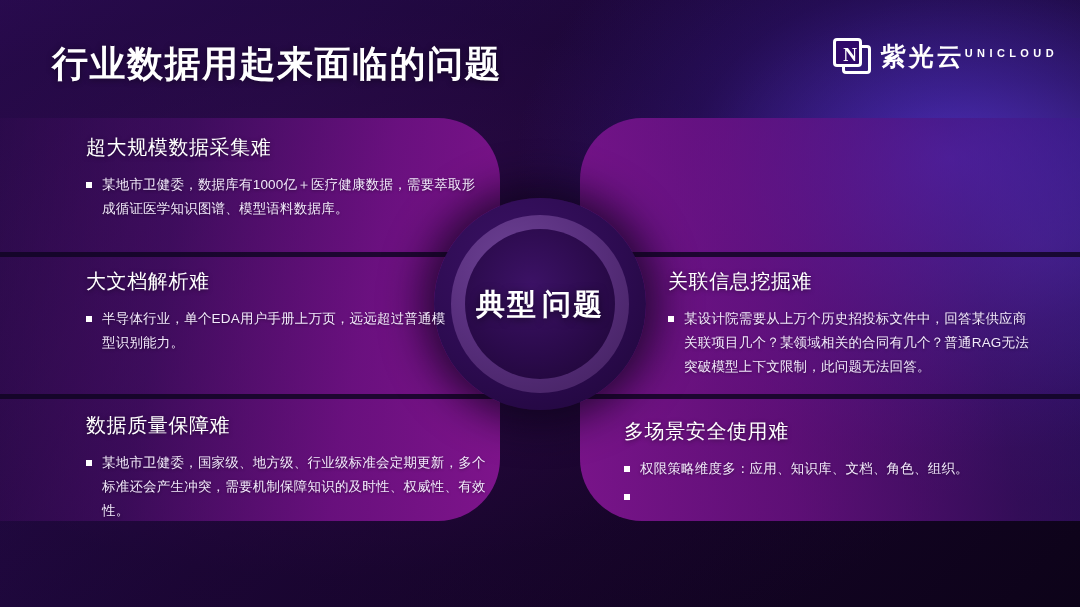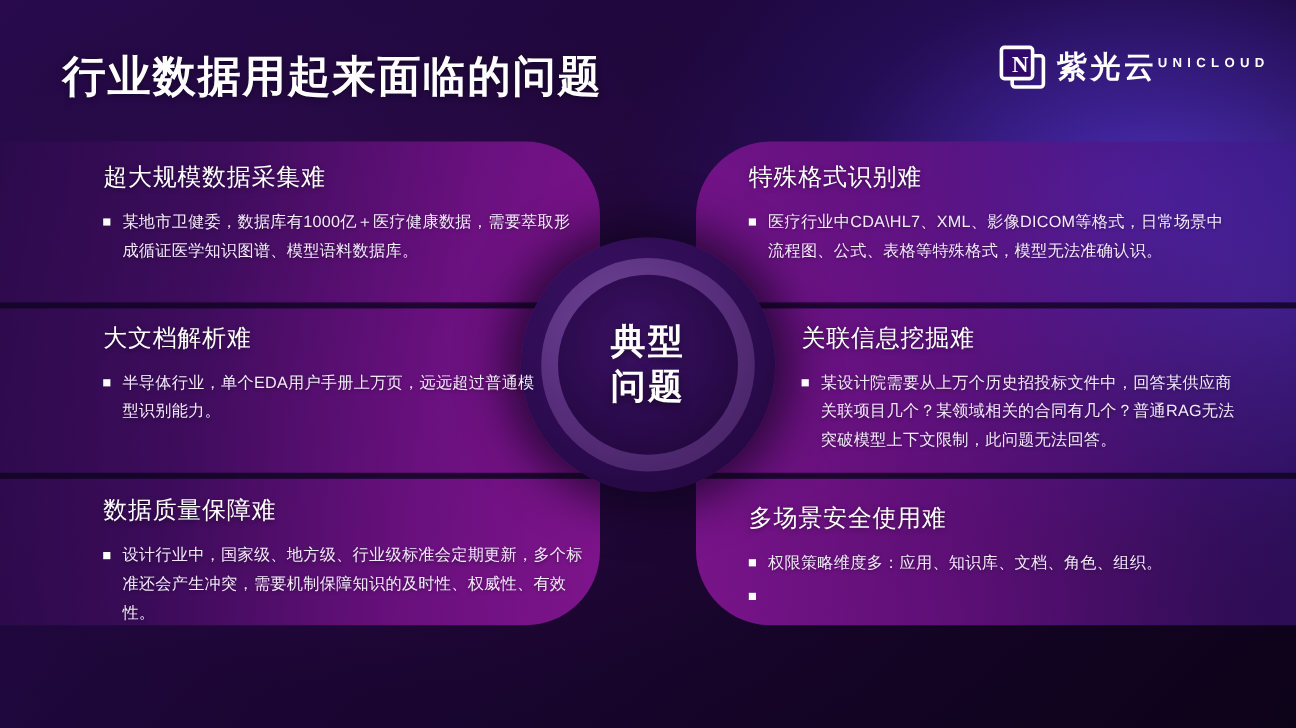--- a/index.html
+++ b/index.html
@@ -154,21 +154,21 @@
     left: 31px; top: 31px;
     width: 150px; height: 150px;
     border-radius: 50%;
     background: radial-gradient(circle at 44% 38%, #3c1266 0%, #2a0a4a 58%, #1d0634 100%);
   }
   .badge-label {
     position: absolute;
     left: 31px; top: 31px;
     width: 150px; height: 150px;
     display: flex;
-    flex-direction: column;
+    flex-direction: row;
     align-items: center;
     justify-content: center;
     gap: 4px;
   }
   .badge-line {
     font-size: 29px;
     font-weight: bold;
     color: #ffffff;
     letter-spacing: 2px;
     line-height: 1.18;
@@ -263,31 +263,24 @@
     <div class="bullet-row">
       <div class="bullet-mark"></div>
       <div class="bullet-text">半导体行业，单个EDA用户手册上万页，远远超过普通模型识别能力。</div>
     </div>
   </div>
 
   <div class="item it-l3">
     <div class="item-title">数据质量保障难</div>
     <div class="bullet-row">
       <div class="bullet-mark"></div>
-      <div class="bullet-text">设计行业中，国家级、地方级、行业级标准会定期更新，多个标准还会产生冲突，需要机制保障知识的及时性、权威性、有效性。</div>
-    </div>
-  </div>
-
-  <div class="item it-r1">
-    <div class="item-title">特殊格式识别难</div>
-    <div class="bullet-row">
-      <div class="bullet-mark"></div>
-      <div class="bullet-text">医疗行业中CDA\HL7、XML、影像DICOM等格式，日常场景中流程图、公式、表格等特殊格式，模型无法准确认识。</div>
-    </div>
-  </div>
+      <div class="bullet-text">某地市卫健委，国家级、地方级、行业级标准会定期更新，多个标准还会产生冲突，需要机制保障知识的及时性、权威性、有效性。</div>
+    </div>
+  </div>
+
 
   <div class="item it-r2">
     <div class="item-title">关联信息挖掘难</div>
     <div class="bullet-row">
       <div class="bullet-mark"></div>
       <div class="bullet-text">某设计院需要从上万个历史招投标文件中，回答某供应商关联项目几个？某领域相关的合同有几个？普通RAG无法突破模型上下文限制，此问题无法回答。</div>
     </div>
   </div>
 
   <div class="item it-r3">

